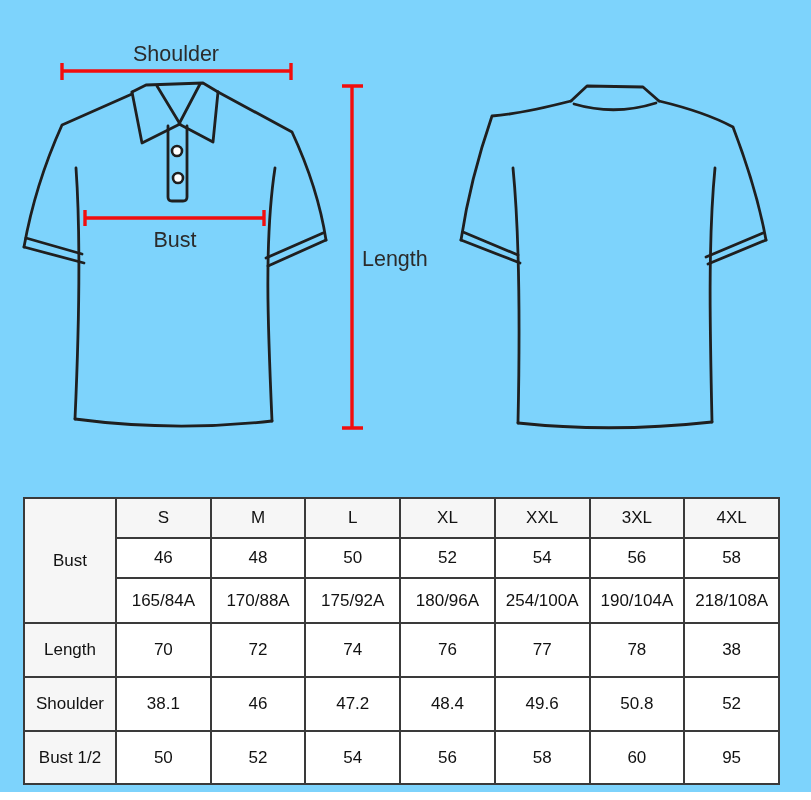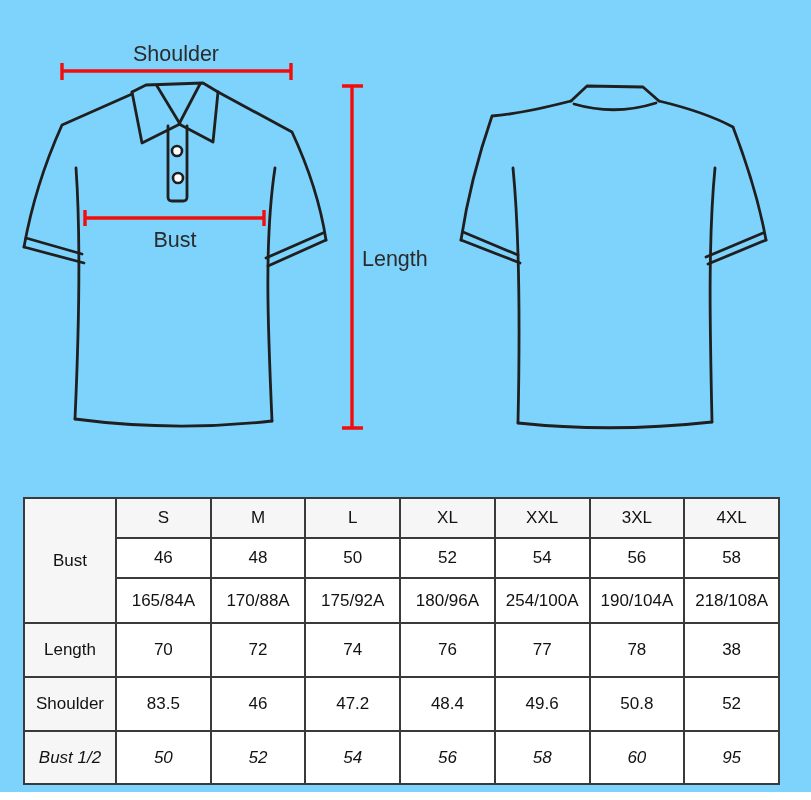--- a/index.html
+++ b/index.html
@@ -14,21 +14,21 @@
   .dim-label{fill:#2b2b2b;font-size:21.5px;font-family:"Liberation Sans","DejaVu Sans",sans-serif;}
   table.size-chart{
     position:absolute;left:23px;top:497px;width:757px;
     border-collapse:collapse;table-layout:fixed;
   }
   table.size-chart td{
     border:2px solid #3a3a3a;text-align:center;vertical-align:middle;
     font-size:17px;font-weight:400;color:#121212;padding:0;background:#ffffff;
   }
   table.size-chart td.shade{background:#f6f6f6;}
-  tr.h40{height:40px;} tr.h45{height:45px;} tr.h54{height:54px;} tr.h53{height:53px;font-style:italic;}
+  tr.h40{height:40px;} tr.h45{height:45px;} tr.h54{height:54px;} tr.h53{height:53px;}
 </style>
 </head>
 <body>
 
 <div class="canvas">
 
   <svg class="diagram" width="811" height="490" viewBox="0 0 811 490">
 
     <g>
 
@@ -125,21 +125,21 @@
         <td>70</td>
         <td>72</td>
         <td>74</td>
         <td>76</td>
         <td>77</td>
         <td>78</td>
         <td>38</td>
       </tr>
       <tr class="h54">
         <td class="shade">Shoulder</td>
-        <td>83.5</td>
+        <td>38.1</td>
         <td>46</td>
         <td>47.2</td>
         <td>48.4</td>
         <td>49.6</td>
         <td>50.8</td>
         <td>52</td>
       </tr>
       <tr class="h53">
         <td class="shade">Bust 1/2</td>
         <td>50</td>

